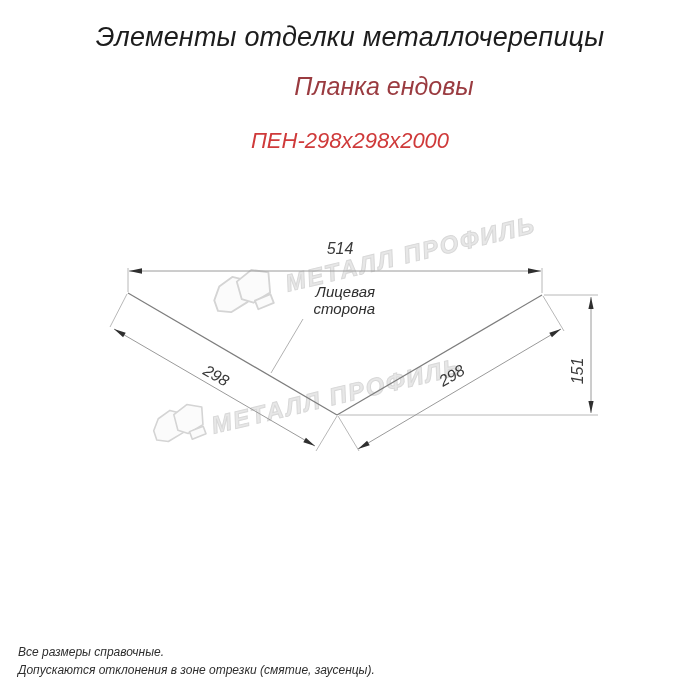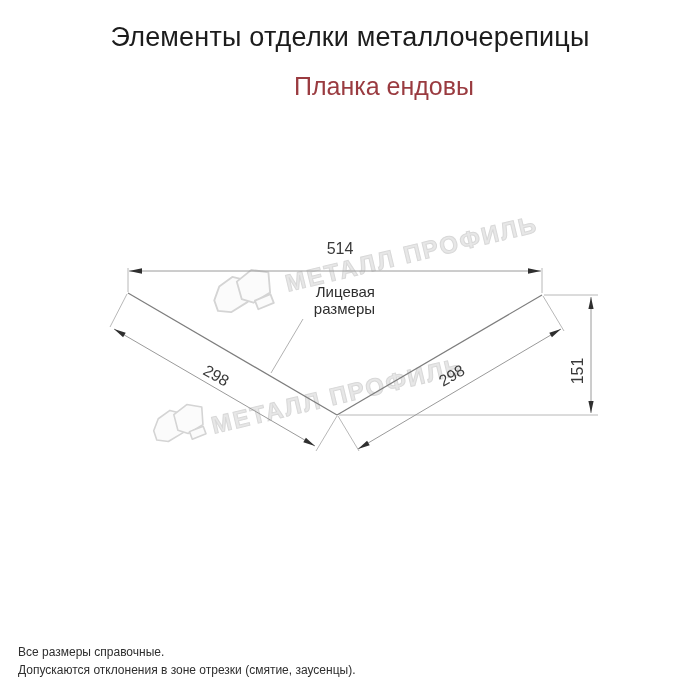--- a/index.html
+++ b/index.html
@@ -1,18 +1,19 @@
 <!DOCTYPE html>
 <html><head>
 <meta charset="utf-8">
 <style>
   html,body{margin:0;padding:0;background:#fff;}
   .canvas{
     position:relative;width:700px;height:700px;background:#ffffff;overflow:hidden;
     font-family:"Liberation Sans", sans-serif;
+    font-style:italic;
   }
   
   .page-title{
     position:absolute;top:22px;left:0;width:700px;text-align:center;
     font-size:27px;font-weight:400;color:#1c1c1c;letter-spacing:0.2px;margin:0;
   }
   .subtitle{
     position:absolute;left:0;width:700px;text-align:center;
     font-size:25px;font-weight:400;color:#9a3b40;margin-left:34px;
   }
@@ -54,20 +55,21 @@
   .footnote.l1{top:645px;}
   .footnote.l2{top:663px;}
 </style>
 </head>
 <body>
 
 <div class="canvas">
 
   <h1 class="page-title">Элементы отделки металлочерепицы</h1>
   <div class="subtitle l1">Планка ендовы</div>
+  <div class="product-code">ПЕН-298х298х2000</div>
 
   <svg class="wm-logo upper" width="76" height="50" viewBox="0 0 80 55">
     <polygon points="6,32 14,18 30,10 44,16 42,40 22,48 8,44" fill="#fbfbfb" stroke="#d4d4d4" stroke-width="2" stroke-linejoin="round"></polygon>
     <polygon points="34,16 52,6 70,12 68,34 48,42 36,36" fill="#fbfbfb" stroke="#d4d4d4" stroke-width="2" stroke-linejoin="round"></polygon>
     <polygon points="50,40 68,36 70,46 52,50" fill="#fbfbfb" stroke="#d4d4d4" stroke-width="2" stroke-linejoin="round"></polygon>
   </svg>
   <div class="wm-text upper">МЕТАЛЛ ПРОФИЛЬ</div>
 
   <svg class="wm-logo lower" width="64" height="50" viewBox="0 0 80 55">
     <polygon points="6,32 14,18 30,10 44,16 42,40 22,48 8,44" fill="#fbfbfb" stroke="#d4d4d4" stroke-width="2" stroke-linejoin="round"></polygon>
@@ -115,19 +117,19 @@
     </g>
   </svg>
 
   <div class="dim-label dim-width-label">514</div>
   <div class="dim-label dim-left-label">298</div>
   <div class="dim-label dim-right-label">298</div>
   <div class="dim-label dim-height-label">151</div>
 
   <div class="face-label">
     <div>Лицевая</div>
-    <div>размеры</div>
+    <div>сторона</div>
   </div>
 
   <div class="footnote l2">Допускаются отклонения в зоне отрезки (смятие, заусенцы).</div>
   <div class="footnote l1">Все размеры справочные.</div>
 
 </div>
 
 </body></html>

